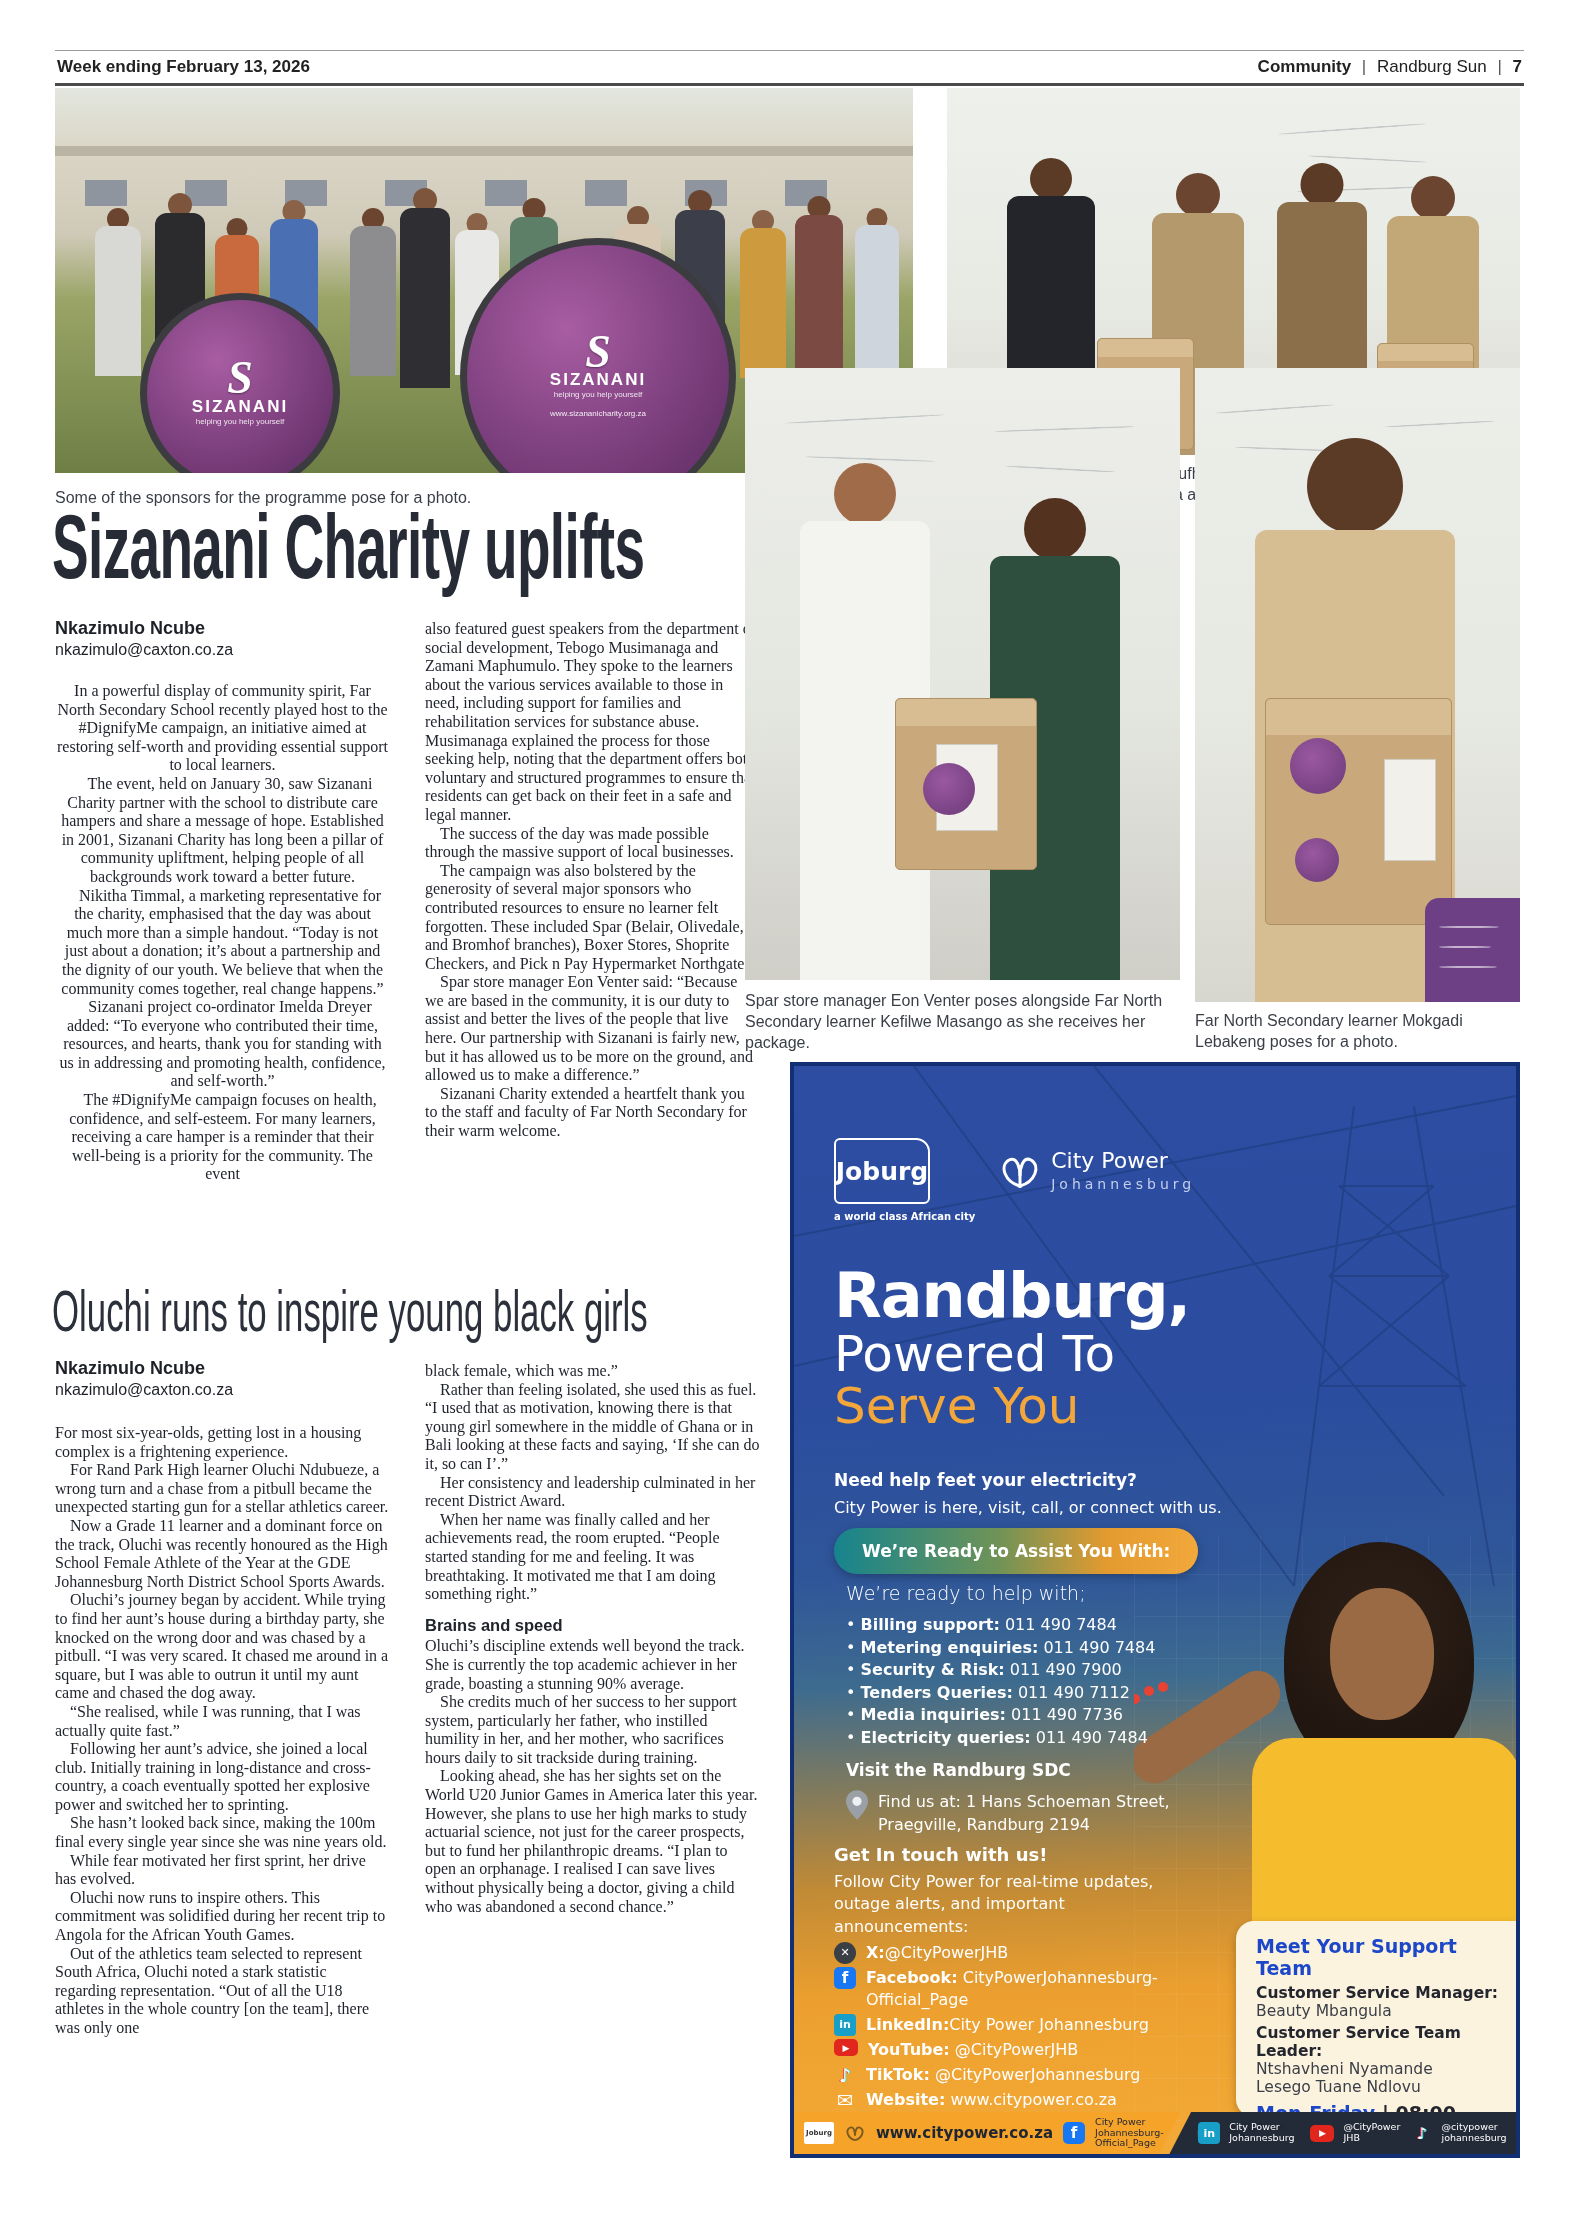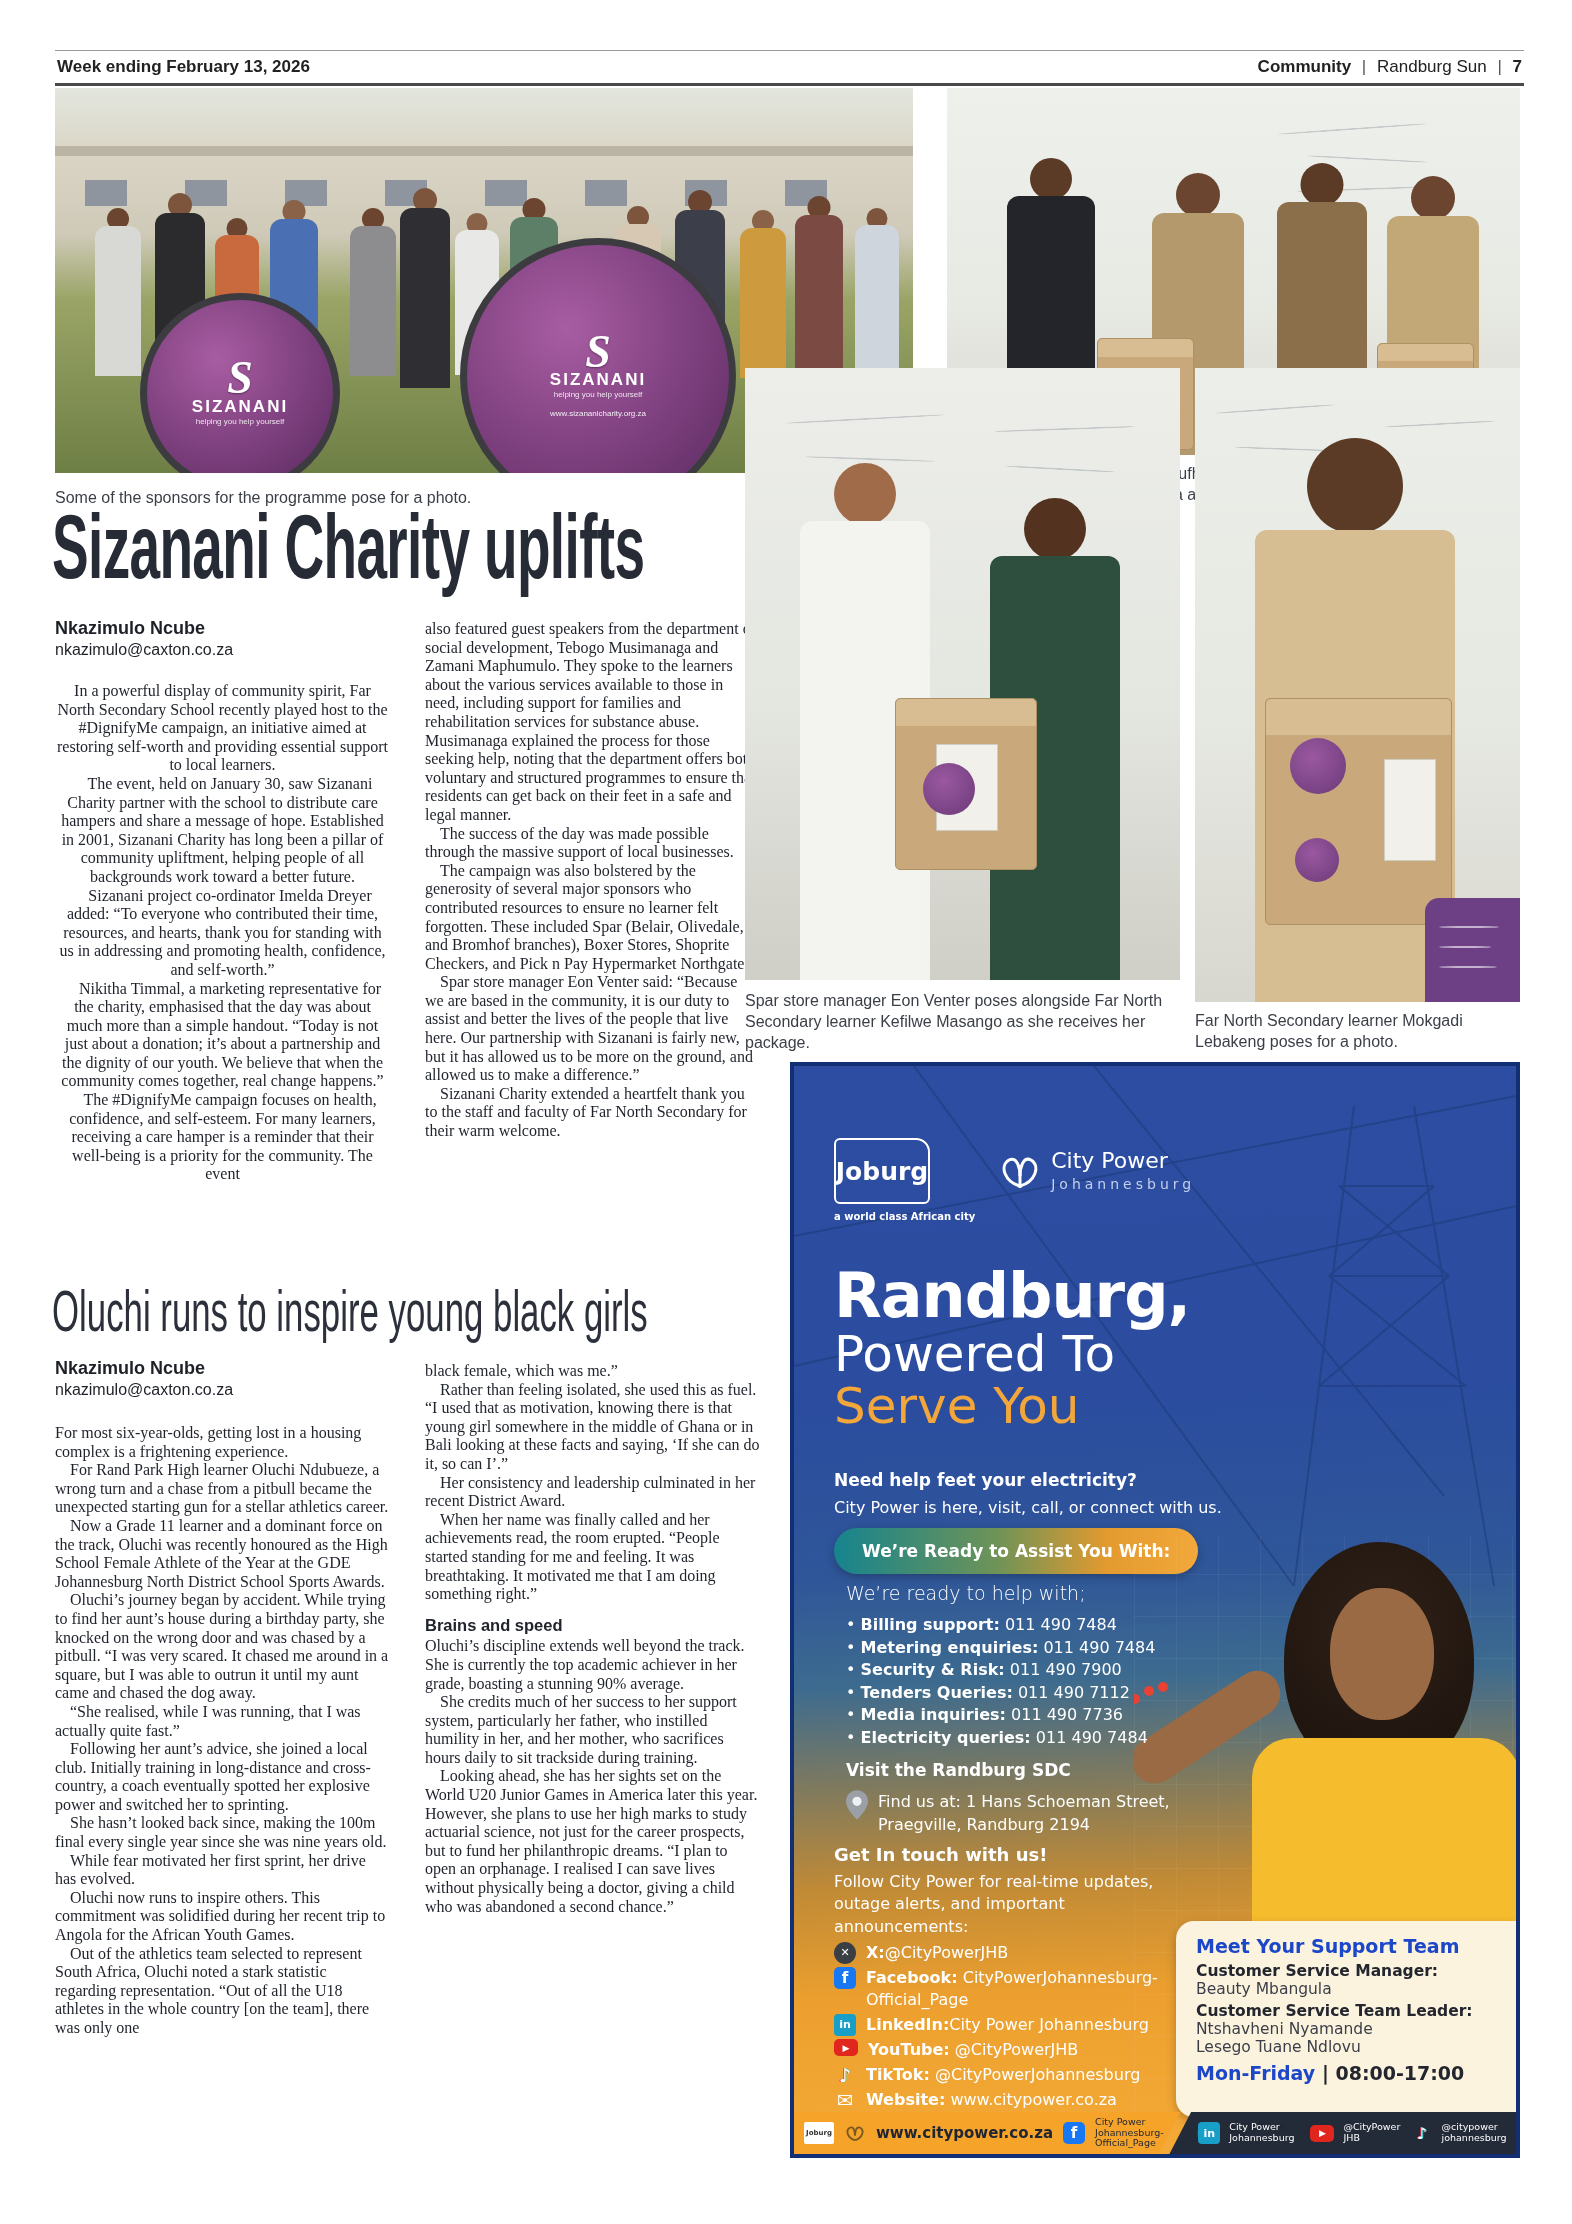--- a/index.html
+++ b/index.html
@@ -100,21 +100,21 @@
      background-image:repeating-linear-gradient(0deg,rgba(255,255,255,.05) 0 1px,transparent 1px 42px),
                       repeating-linear-gradient(90deg,rgba(255,255,255,.05) 0 1px,transparent 1px 42px);}
   .woman .hair{position:absolute;left:150px;top:6px;width:190px;height:235px;border-radius:50% 50% 46% 46%;
      background:radial-gradient(circle at 50% 35%,#2e2018,#1b120c);}
   .woman .face{position:absolute;left:196px;top:52px;width:104px;height:132px;border-radius:48%;background:#9a6a44;}
   .woman .arm1{position:absolute;left:-12px;top:168px;width:168px;height:46px;border-radius:24px;
      background:#9a6a44;transform:rotate(-33deg);}
   .woman .nail{position:absolute;width:10px;height:10px;border-radius:50%;background:#e84233;}
   .woman .shirt{position:absolute;left:118px;top:202px;width:268px;height:288px;border-radius:40px 40px 0 0;background:#f5bc2d;}
   .woman .jeans{position:absolute;left:150px;top:478px;width:220px;height:110px;border-radius:10px;background:#2e3a5c;}
-  .ad-card{position:absolute;right:0;top:855px;width:340px;height:196px;background:#fcf3de;
+  .ad-card{position:absolute;right:0;top:855px;width:280px;height:196px;background:#fcf3de;
      border-radius:18px 0 0 18px;color:#23262e;padding:14px 14px 10px 20px;box-sizing:border-box;
      box-shadow:0 4px 10px rgba(0,0,0,.25);z-index:5;}
   .ad-card .tt{color:#1b47c8;font-weight:bold;font-size:19px;margin-bottom:5px;}
   .ad-card .lb{font-weight:bold;font-size:15.5px;margin-top:4px;}
   .ad-card .vl{font-size:15.5px;color:#3a3f49;}
   .ad-card .hrs{margin-top:6px;font-weight:bold;font-size:19px;}
   .ad-card .hrs .d{color:#1b47c8;}
   .ad-ftr{position:absolute;left:0;right:0;bottom:0;height:42px;z-index:6;}
   .ftr-or{position:absolute;inset:0;background:#f6a329;clip-path:polygon(0 0,53.5% 0,50.5% 100%,0 100%);}
   .ftr-nv{position:absolute;inset:0;background:#232a38;clip-path:polygon(55% 0,100% 0,100% 100%,52% 100%);}
@@ -258,22 +258,22 @@
   <div class="cap" style="left:940px;top:463px;width:575px;" data-interactable="false">Far North Secondary learner Fhulufhelo Daniso poses alongside Spar Bromhof representatives Nancy Chikwanha and Millicent Masuku.</div>
 
   <div class="headline h1a" style="left:52px;top:505px;width:1200px;" data-interactable="false">Sizanani Charity uplifts</div>
   <div class="byline" style="left:55px;top:618px;" data-interactable="false">
     <div class="nm" data-interactable="false">Nkazimulo Ncube</div>
     <div class="em" data-interactable="false">nkazimulo@caxton.co.za</div>
   </div>
   <div class="col" style="left:55px;top:682px;text-align:center;" data-interactable="false">
     <p data-interactable="false">In a powerful display of community spirit, Far North Secondary School recently played host to the #DignifyMe campaign, an initiative aimed at restoring self-worth and providing essential support to local learners.</p>
     <p data-interactable="false">The event, held on January 30, saw Sizanani Charity partner with the school to distribute care hampers and share a message of hope. Established in 2001, Sizanani Charity has long been a pillar of community upliftment, helping people of all backgrounds work toward a better future.</p>
+    <p data-interactable="false">Nikitha Timmal, a marketing representative for the charity, emphasised that the day was about much more than a simple handout. “Today is not just about a donation; it’s about a partnership and the dignity of our youth. We believe that when the community comes together, real change happens.”</p>
     <p data-interactable="false">Sizanani project co-ordinator Imelda Dreyer added: “To everyone who contributed their time, resources, and hearts, thank you for standing with us in addressing and promoting health, confidence, and self-worth.”</p>
-    <p data-interactable="false">Nikitha Timmal, a marketing representative for the charity, emphasised that the day was about much more than a simple handout. “Today is not just about a donation; it’s about a partnership and the dignity of our youth. We believe that when the community comes together, real change happens.”</p>
     <p data-interactable="false">The #DignifyMe campaign focuses on health, confidence, and self-esteem. For many learners, receiving a care hamper is a reminder that their well-being is a priority for the community. The event</p>
   </div>
   <div class="col" style="left:425px;top:620px;" data-interactable="false">
     <p data-interactable="false">also featured guest speakers from the department of social development, Tebogo Musimanaga and Zamani Maphumulo. They spoke to the learners about the various services available to those in need, including support for families and rehabilitation services for substance abuse. Musimanaga explained the process for those seeking help, noting that the department offers both voluntary and structured programmes to ensure that residents can get back on their feet in a safe and legal manner.</p>
     <p data-interactable="false">The success of the day was made possible through the massive support of local businesses.</p>
     <p data-interactable="false">The campaign was also bolstered by the generosity of several major sponsors who contributed resources to ensure no learner felt forgotten. These included Spar (Belair, Olivedale, and Bromhof branches), Boxer Stores, Shoprite Checkers, and Pick n Pay Hypermarket Northgate.</p>
     <p data-interactable="false">Spar store manager Eon Venter said: “Because we are based in the community, it is our duty to assist and better the lives of the people that live here. Our partnership with Sizanani is fairly new, but it has allowed us to be more on the ground, and allowed us to make a difference.”</p>
     <p data-interactable="false">Sizanani Charity extended a heartfelt thank you to the staff and faculty of Far North Secondary for their warm welcome.</p>
   </div>
 

